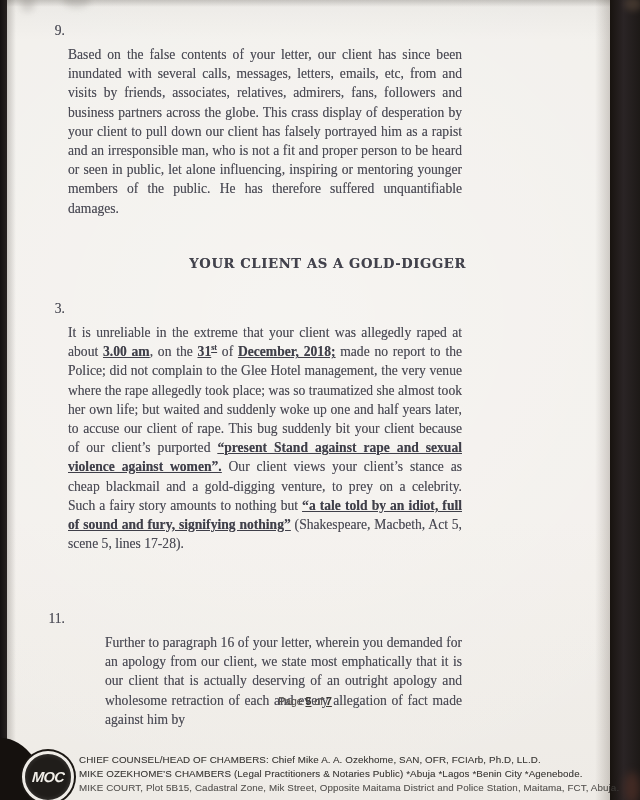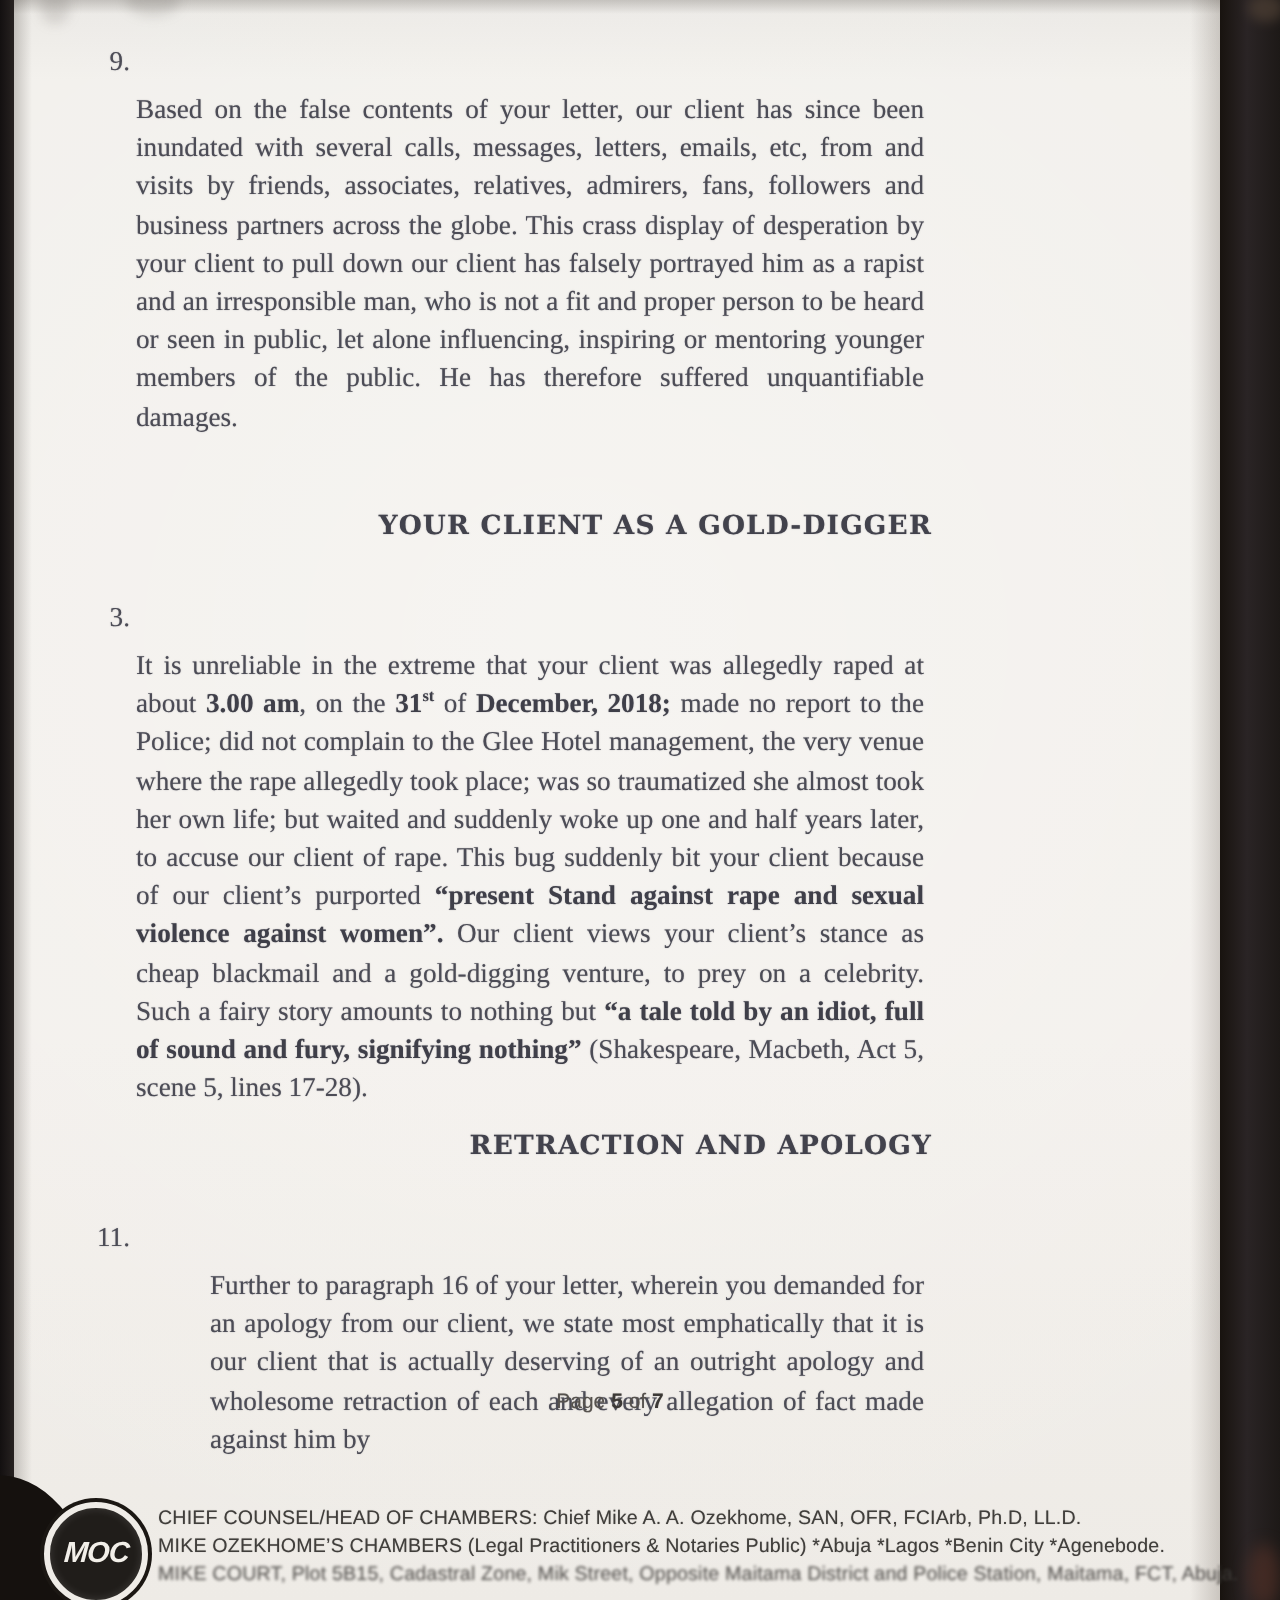--- a/index.html
+++ b/index.html
@@ -32,21 +32,21 @@
   .s2 { left:63px; top:-7px; width:27px; height:15px; }
 
   .para {
     position:absolute; left:42px; width:420px;
     display:grid; grid-template-columns:23px 1fr; column-gap:3px;
     font-size:13.6px; line-height:19.2px; color:#4c4c56;
     text-shadow:0 0 0.6px rgba(76,76,86,0.55);
   }
   .num { text-align:right; }
   .ptext { text-align:justify;margin-top:24px; }
-  .b { font-weight:bold; color:#3f3f49; }
+  .b { font-weight:bold; color:#3f3f49;text-decoration:underline; }
   sup { font-size:0.6em; vertical-align:super; line-height:0; }
   .p9  { top:21px; }
   .p10 { top:299px; }
   .p11 { top:609px;gap:40px; }
 
   .heading {
     position:absolute; left:42px; width:424px; text-align:right;
     font-family:"DejaVu Serif", serif; font-weight:bold;
     font-size:13.2px; letter-spacing:0.6px; color:#42424c;
     text-shadow:0 0 0.6px rgba(66,66,76,0.5);
@@ -105,21 +105,20 @@
     <div class="ptext"><span>Based on the false contents of your letter, our client has since been inundated with several calls, messages, letters, emails, etc, from and visits by friends, associates, relatives, admirers, fans, followers and business partners across the globe. This crass display of desperation by your client to pull down our client has falsely portrayed him as a rapist and an irresponsible man, who is not a fit and proper person to be heard or seen in public, let alone influencing, inspiring or mentoring younger members of the public. He has therefore suffered unquantifiable damages.</span></div>
   </div>
 
   <div class="heading h1">YOUR CLIENT AS A GOLD-DIGGER</div>
 
   <div class="para p10">
     <div class="num">3.</div>
     <div class="ptext"><span>It is unreliable in the extreme that your client was allegedly raped at about </span><span class="b">3.00 am</span><span>, on the </span><span class="b">31</span><sup class="b">st</sup><span> of </span><span class="b">December, 2018;</span><span> made no report to the Police; did not complain to the Glee Hotel management, the very venue where the rape allegedly took place; was so traumatized she almost took her own life; but waited and suddenly woke up one and half years later, to accuse our client of rape. This bug suddenly bit your client because of our client’s purported </span><span class="b">“present Stand against rape and sexual violence against women”.</span><span> Our client views your client’s stance as cheap blackmail and a gold-digging venture, to prey on a celebrity. Such a fairy story amounts to nothing but </span><span class="b">“a tale told by an idiot, full of sound and fury, signifying nothing”</span><span> (Shakespeare, Macbeth, Act 5, scene 5, lines 17-28).</span></div>
   </div>
 
-  <div class="heading h2">RETRACTION AND APOLOGY</div>
 
   <div class="para p11">
     <div class="num">11.</div>
     <div class="ptext"><span>Further to paragraph 16 of your letter, wherein you demanded for an apology from our client, we state most emphatically that it is our client that is actually deserving of an outright apology and wholesome retraction of each and every allegation of fact made against him by</span></div>
   </div>
 
   <div class="pageno"><span>Page </span><span class="b">5</span><span> of </span><span class="b">7</span></div>
 
   <div class="corner-blob"></div>
 

